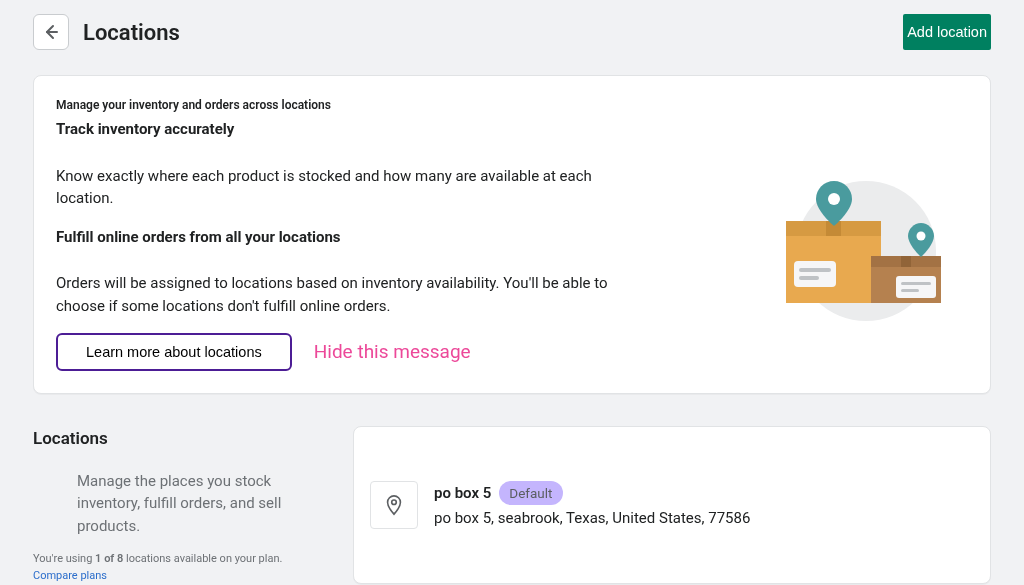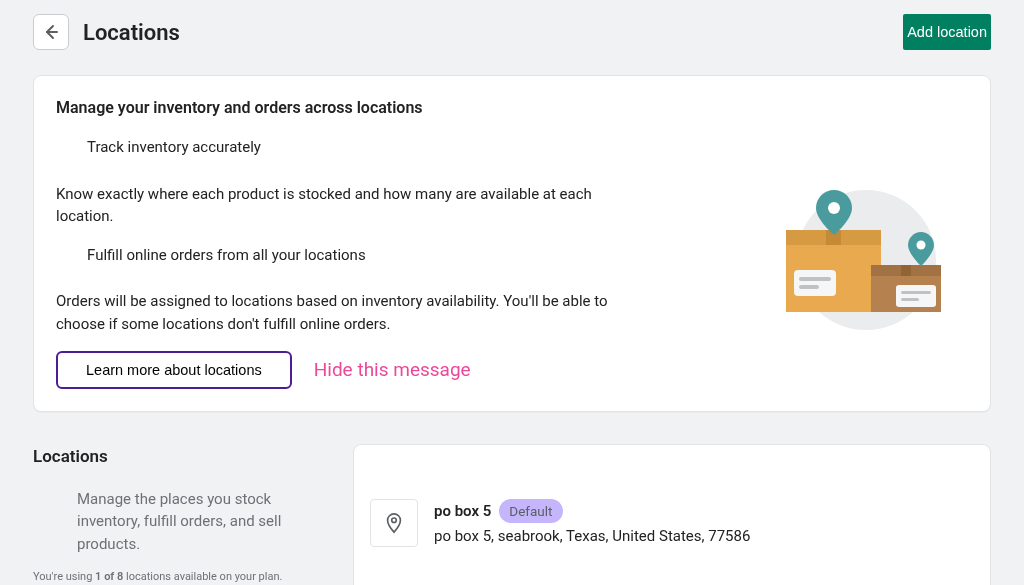--- a/index.html
+++ b/index.html
@@ -56,28 +56,27 @@
       margin: 20px 33px 0 33px;
       padding: 20px 22px 22px 22px;
       display: flex;
       gap: 60px;
       box-shadow: 0 1px 0 rgba(0,0,0,0.03);
     }
     .card-left {
       flex: 1;
     }
     .card-title {
-      font-size: 16px;
-      font-weight: 600;
-      margin-bottom: 16px;
+      font-size: 12px;
+      font-weight: 600;
+      margin-bottom: 4px;
     }
     .sub-title {
-      font-weight: 400;
-      font-size: 15px;
-      margin-left: 31px;
+      font-weight: 700;
+      font-size: 15px;
     }
     .desc {
       font-size: 15px;
       color: #202223;
       margin-bottom: 16px;
       max-width: 575px;
       margin-top: 24px;
     }
     .card-actions {
       display: flex;

